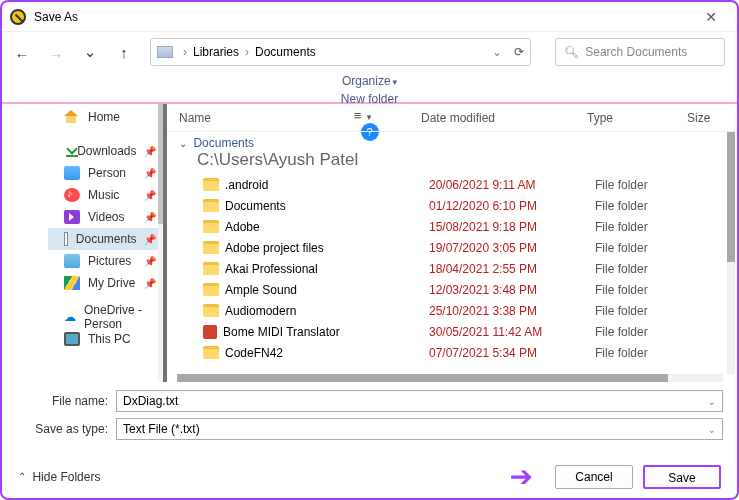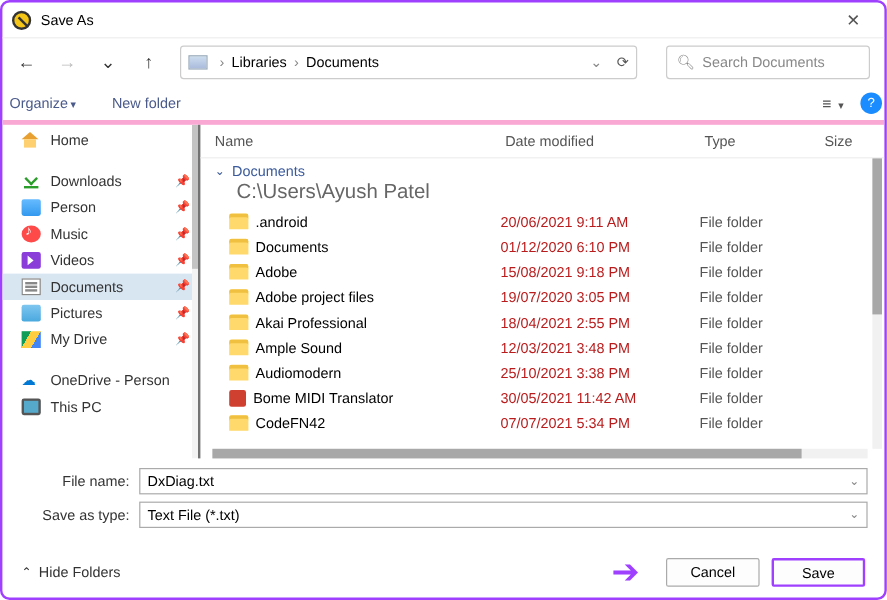--- a/index.html
+++ b/index.html
@@ -11,28 +11,28 @@
 .navrow { display:flex; align-items:center; height:40px; padding:0 12px; gap:18px; }
 .navrow .navbtn { color:#333; font-size:15px; width:16px; text-align:center; }
 .navrow .disabled {color:#bbb;}
 .crumbs { flex:1; display:flex; align-items:center; border:1px solid #ccc; height:28px; padding:0 6px; margin-right:6px; border-radius:3px;}
 .crumbs .chip-icon { width:16px; height:12px; background:linear-gradient(#cde,#abd); border:1px solid #9ab; margin-right:4px;}
 .crumbs .sep{color:#888; margin:0 6px;}
 .crumbs .dd{color:#888; margin-left:auto;}
 .crumbs .refresh{margin-left:12px; color:#555;}
 .searchbox { width:170px; display:flex; align-items:center; border:1px solid #ccc; height:28px; padding:0 8px; border-radius:3px; color:#888;}
 .searchbox .sicon{margin-right:6px;}
-.toolbar { display:flex; align-items:center; height:32px; padding:0 2px; border-bottom:4px solid #f9a8d4;}
+.toolbar { display:flex; align-items:center; height:32px; padding:0 2px; border-bottom:2px solid #f9a8d4;flex-direction:column;}
 .toolbar .tbtn{ color:#4a5a8a; padding:2px 4px;}
 .toolbar .caret{font-size:9px; margin-left:2px;}
 .toolbar .sp{flex:1;}
 .toolbar .viewmode{ color:#555; margin-right:14px; font-size:13px;}
 .toolbar .help{ width:18px;height:18px; background:#1a8cff; color:#fff; border-radius:50%; text-align:center; line-height:18px; font-size:11px;}
 .main { display:flex; height:278px; }
-.sidebar { width:168px; border-right:2px solid #737373; overflow:hidden; position:relative; padding-top:2px;}
+.sidebar { width:168px; border-right:4px solid #737373; overflow:hidden; position:relative; padding-top:2px;margin-left:46px;}
 .sidebar .scroll{position:absolute; right:0; top:0; bottom:0; width:5px; background:#f3f3f3;}
 .sidebar .scroll .thumb{position:absolute; left:0; right:0; top:0; height:120px; background:#c4c4c4;}
 .sb-item{display:flex; align-items:center; height:22px; padding:0 6px 0 16px; color:#333; gap:8px;}
 .sb-item.active{background:#d8e6f2;}
 .sb-item .pin{margin-left:auto; color:#888; font-size:10px;}
 .sb-item .ic{width:16px; height:14px; display:inline-block;}
 .ic-home{ width:14px;height:14px;}
 .ic-home::before{content:"";display:block;width:0;height:0;border-left:7px solid transparent;border-right:7px solid transparent;border-bottom:6px solid #e8a030;}
 .ic-home::after{content:"";display:block;width:10px;height:7px;background:#ffd070;margin-left:2px;}
 .ic-down{position:relative;}
@@ -54,21 +54,21 @@
 .filepane{flex:1; position:relative;}
 .columns{display:flex; height:28px; border-bottom:1px solid #eee; align-items:center; padding-left:12px; color:#555;}
 .col-name{width:242px;}
 .col-date{width:166px;}
 .col-type{width:100px;}
 .col-size{width:50px;}
 .group-hdr{color:#3a5a9a; padding:4px 0 0 12px; display:flex; align-items:center; gap:6px;}
 .group-hdr .chev{font-size:10px;}
 .group-sub{color:#666; padding:0 0 4px 30px; font-size:17px;}
 .file-list{overflow:hidden;}
-.row{display:flex; align-items:center; height:21px; padding-left:24px;}
+.row{display:flex; align-items:center; height:21px; padding-left:36px;}
 .row .nm{width:226px; display:flex; align-items:center; gap:6px;}
 .row .dt{width:166px; color:#b91c1c;}
 .row .tp{width:100px; color:#555;}
 .folder-icon{width:16px; height:13px; background:#ffd96b; border-radius:2px 2px 0 0; position:relative; box-shadow:inset 0 3px #f0c040;}
 .app-icon-sm{width:14px;height:14px;background:#d04030;border-radius:2px;}
 .fp-scroll{position:absolute; right:2px; top:28px; bottom:8px; width:8px; background:#f1f1f1;}
 .fp-scroll .thumb{background:#a8a8a8; position:absolute; left:0;right:0; top:0; height:130px;}
 .fp-hscroll{position:absolute; left:10px; right:14px; bottom:0; height:8px; background:#f1f1f1;}
 .fp-hscroll .thumb{background:#a8a8a8;position:absolute;left:0;top:0;bottom:0;width:90%;}
 .form-area{padding:8px 14px 4px;}

